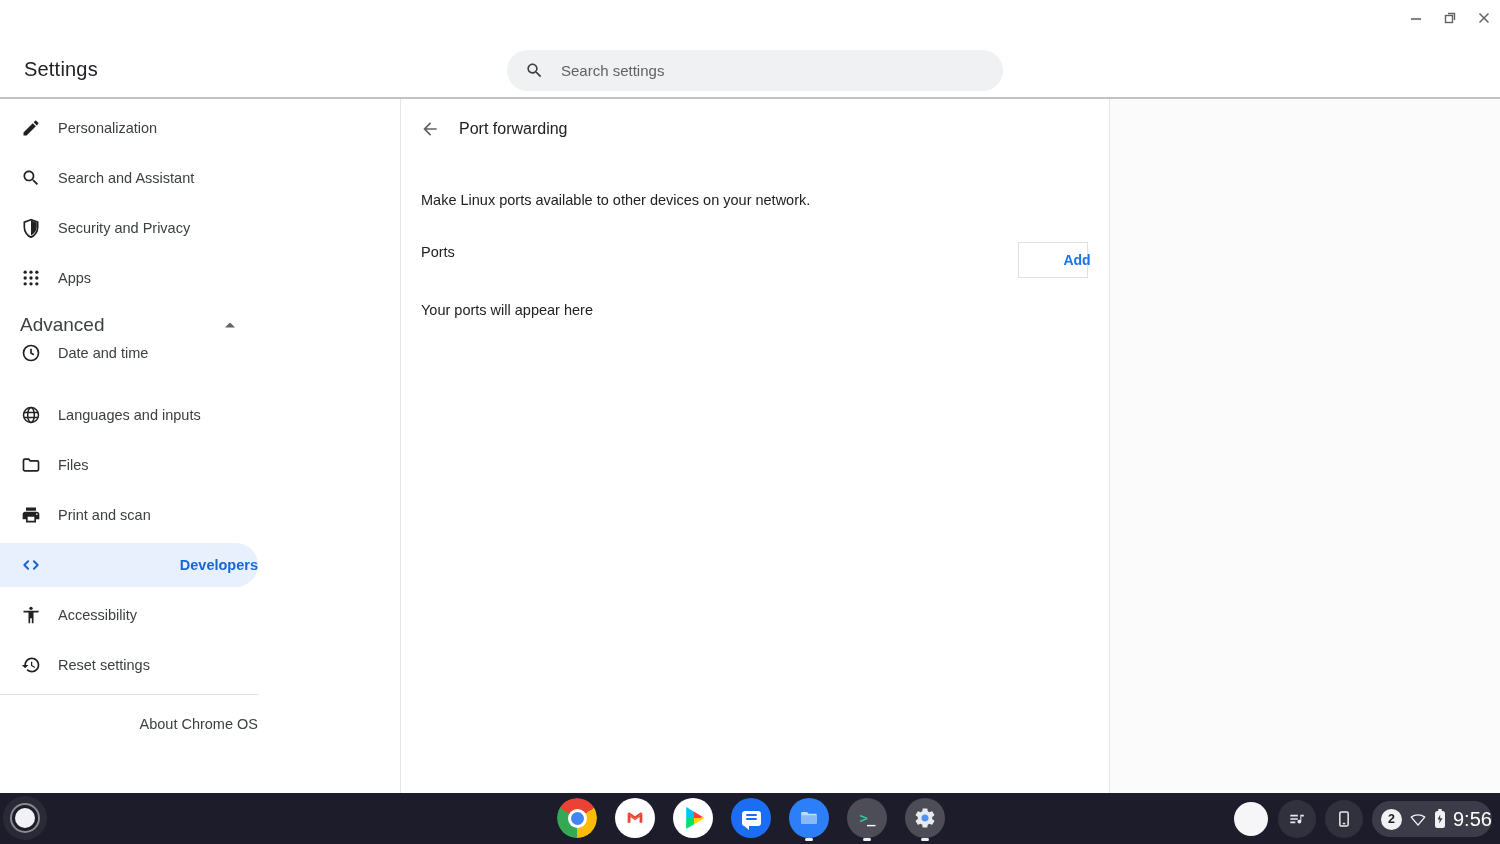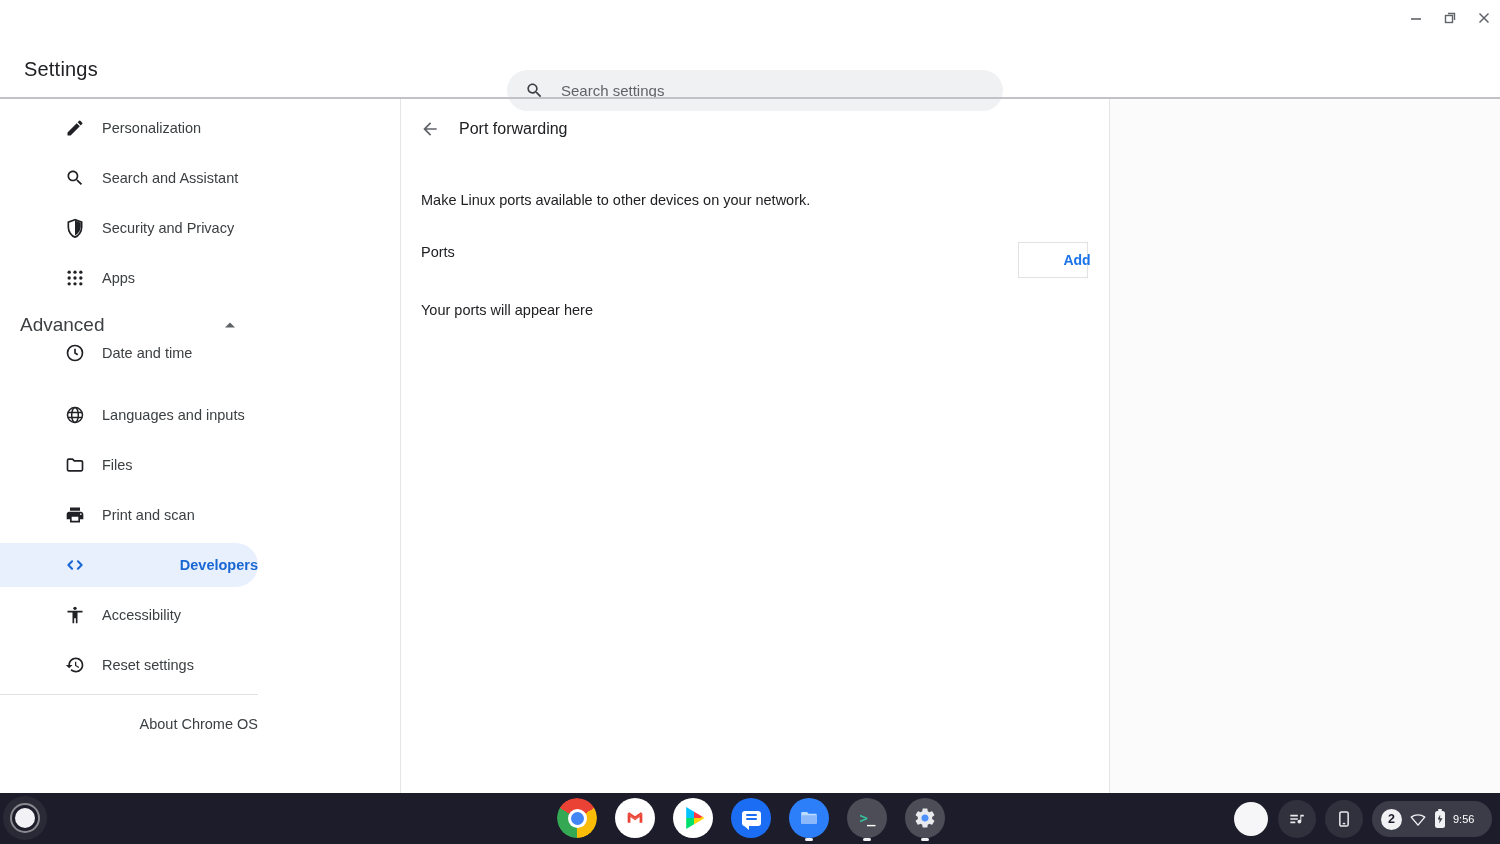--- a/index.html
+++ b/index.html
@@ -6,30 +6,30 @@
   html,body { width:1500px; height:844px; }
   body {
     font-family:"Liberation Sans", sans-serif;
     background:#ffffff; position:relative; overflow:hidden; color:#202124;
   }
   
   .win-controls { position:absolute; top:8px; right:6px; display:flex; gap:14px; z-index:30; }
   .win-btn { width:20px; height:20px; display:flex; align-items:center; justify-content:center; color:#5f6368; cursor:default; }
   
   .app-title { position:absolute; left:24px; top:58px; font-size:20px; color:#202124; letter-spacing:.2px; }
-  .search-bar { position:absolute; left:507px; top:50px; width:496px; height:41px; border-radius:21px; background:#f0f1f2; display:flex; align-items:center;margin-top:20px; }
+  .search-bar { position:absolute; left:507px; top:50px; width:496px; height:41px; border-radius:21px; background:#f0f1f2; display:flex; align-items:center; }
   .search-bar .mag { margin-left:18px; display:flex; }
   .search-bar .ph { margin-left:17px; font-size:15px; color:#5f6368; }
   .header-divider { position:absolute; left:0; top:97px; width:1500px; height:2px; background:#c2c2c6; }
   
   .v-div { position:absolute; top:99px; height:694px; width:1px; background:#e5e5e8; }
   .v-div.left { left:400px; } .v-div.right { left:1109px; }
   .right-panel { position:absolute; left:1110px; top:99px; width:390px; height:694px; background:#fbfbfc; }
   
-  .nav-item { position:absolute; left:0; width:258px; height:44px; display:flex; align-items:center; border-radius:0 22px 22px 0; color:#3c4043; cursor:pointer;padding-left:44px; }
+  .nav-item { position:absolute; left:0; width:258px; height:44px; display:flex; align-items:center; border-radius:0 22px 22px 0; color:#3c4043; cursor:pointer; }
   .nav-item .ico { width:22px; height:22px; margin-left:20px; display:flex; align-items:center; justify-content:center; color:#202124; }
   .nav-item .lbl { margin-left:16px; font-size:14.5px; }
   .nav-item.selected { background:#e8f0fe; color:#1967d2;justify-content:space-between; }
   .nav-item.selected .ico { color:#1967d2; }
   .nav-item.selected .lbl { font-weight:bold; color:#1967d2; }
   .adv-header { position:absolute; left:0; top:303px; width:252px; height:44px; display:flex; align-items:center; justify-content:space-between; padding:0 16px 0 20px; cursor:pointer; }
   .adv-header .lbl { font-size:19px; color:#3c4043; }
   .adv-caret { color:#5f6368; display:flex; }
   .side-divider { position:absolute; left:0; top:694px; width:258px; height:1px; background:#e0e0e3; }
   .about-item { position:absolute; left:0; top:702px; width:258px; height:44px; display:flex; align-items:center; border-radius:0 22px 22px 0; cursor:pointer;justify-content:flex-end; }
@@ -63,21 +63,21 @@
   
   .avatar { position:absolute; left:1234px; top:9px; width:34px; height:34px; border-radius:50%; background:#f6f6f8; cursor:pointer; }
   .tray-btn { position:absolute; top:7px; width:38px; height:38px; border-radius:50%; background:rgba(255,255,255,.09); display:flex; align-items:center; justify-content:center; cursor:pointer; }
   .tray-media { left:1278px; } .tray-phone { left:1325px; }
   .status-pill { position:absolute; left:1372px; top:8px; width:120px; height:36px; border-radius:18px; background:rgba(255,255,255,.14); display:flex; align-items:center; padding-left:9px; cursor:pointer; }
   .notif-badge { width:21px; height:21px; border-radius:50%; background:#f1f1f4; color:#1d1c2a; font-size:12.5px; font-weight:bold; display:flex; align-items:center; justify-content:center; }
   .wifi-wrap { margin-left:7px; display:flex; }
   .battery { position:relative; margin-left:8px; width:10px; height:17px; background:#f1f1f4; border-radius:2.5px; }
   .battery::before { content:""; position:absolute; top:-2px; left:3px; width:4px; height:2px; background:#f1f1f4; border-radius:1px; }
   .battery .bolt { position:absolute; left:2.5px; top:4px; width:5px; height:9px; background:#3f3e4b; clip-path:polygon(55% 0, 0 55%, 42% 55%, 35% 100%, 100% 42%, 52% 42%); }
-  .clock-time { margin-left:8px; color:#ffffff; font-size:11px; }
+  .clock-time { margin-left:8px; color:#ffffff; font-size:20px; }
 </style>
 </head>
 <body>
 
 <div class="win-controls">
   <div class="win-btn">
     <svg width="14" height="14" viewBox="0 0 14 14">
         <line x1="2" y1="8" x2="12" y2="8" stroke="currentColor" stroke-width="1.6"></line>
       </svg>
   </div>

